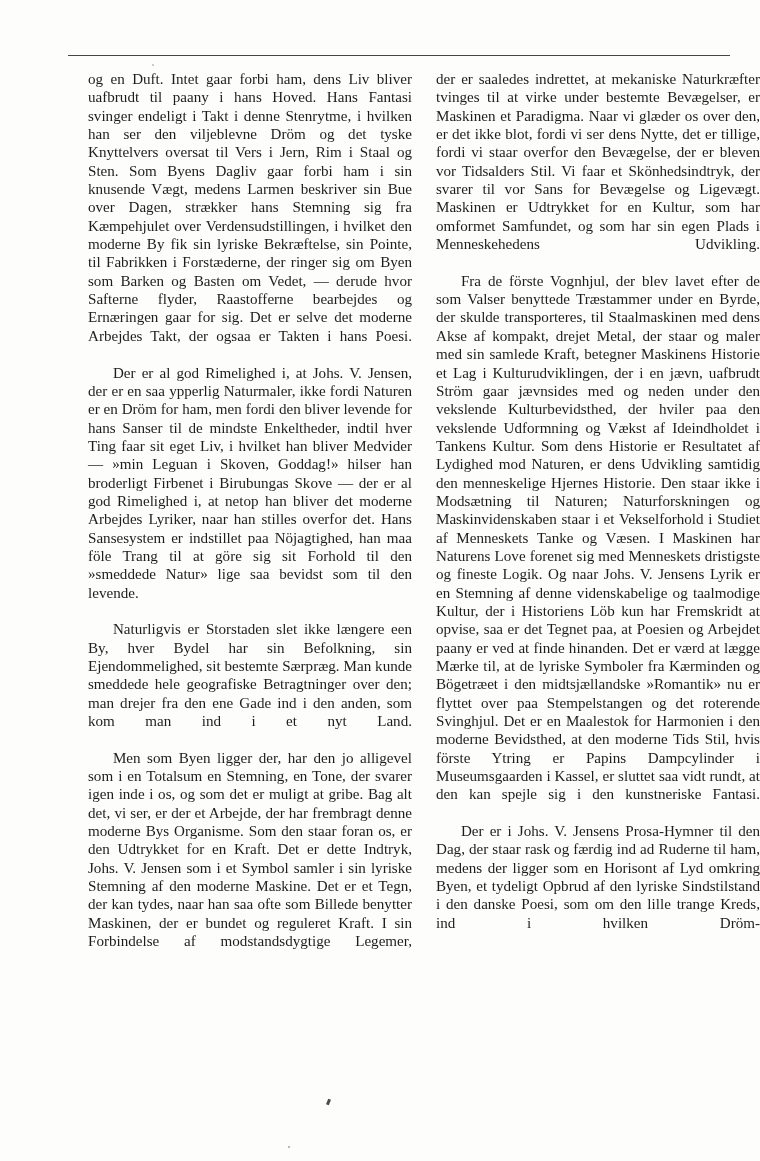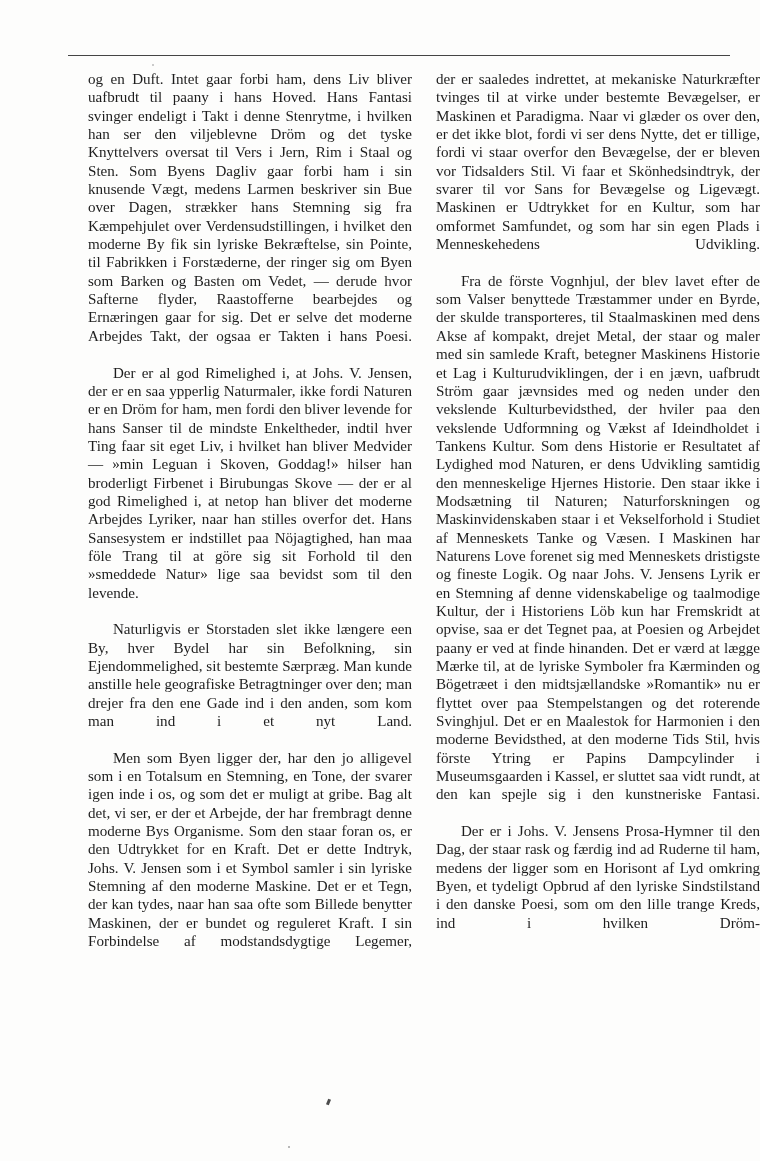--- a/index.html
+++ b/index.html
@@ -147,21 +147,21 @@
 
 <div id="page">
 
 
   <div id="head-rule"></div>
 
   <div id="columns">
     <div class="column" id="col-left">
         <p class="no-indent">og en Duft. Intet gaar forbi ham, dens Liv bliver uafbrudt til paany i hans Hoved. Hans Fantasi svinger endeligt i Takt i denne Stenrytme, i hvilken han ser den viljeblevne Dröm og det tyske Knyttelvers oversat til Vers i Jern, Rim i Staal og Sten. Som Byens Dagliv gaar forbi ham i sin knusende Vægt, medens Larmen beskriver sin Bue over Dagen, strækker hans Stemning sig fra Kæmpehjulet over Verdensudstillingen, i hvilket den moderne By fik sin lyriske Bekræftelse, sin Pointe, til Fabrikken i Forstæderne, der ringer sig om Byen som Barken og Basten om Vedet, — derude hvor Safterne flyder, Raastofferne bearbejdes og Ernæringen gaar for sig. Det er selve det moderne Arbejdes Takt, der ogsaa er Takten i hans Poesi.</p>
         <p>Der er al god Rimelighed i, at Johs. V. Jensen, der er en saa ypperlig Naturmaler, ikke fordi Naturen er en Dröm for ham, men fordi den bliver levende for hans Sanser til de mindste Enkeltheder, indtil hver Ting faar sit eget Liv, i hvilket han bliver Medvider — »min Leguan i Skoven, Goddag!» hilser han broderligt Firbenet i Birubungas Skove — der er al god Rimelighed i, at netop han bliver det moderne Arbejdes Lyriker, naar han stilles overfor det. Hans Sansesystem er indstillet paa Nöjagtighed, han maa föle Trang til at göre sig sit Forhold til den »smeddede Natur» lige saa bevidst som til den levende.</p>
-        <p>Naturligvis er Storstaden slet ikke længere een By, hver Bydel har sin Befolkning, sin Ejendommelighed, sit bestemte Særpræg. Man kunde anstille hele geografiske Betragtninger over den; man drejer fra den ene Gade ind i den anden, som kom man ind i et nyt Land.</p>
+        <p>Naturligvis er Storstaden slet ikke længere een By, hver Bydel har sin Befolkning, sin Ejendommelighed, sit bestemte Særpræg. Man kunde smeddede hele geografiske Betragtninger over den; man drejer fra den ene Gade ind i den anden, som kom man ind i et nyt Land.</p>
         <p>Men som Byen ligger der, har den jo alligevel som i en Totalsum en Stemning, en Tone, der svarer igen inde i os, og som det er muligt at gribe. Bag alt det, vi ser, er der et Arbejde, der har frembragt denne moderne Bys Organisme. Som den staar foran os, er den Udtrykket for en Kraft. Det er dette Indtryk, Johs. V. Jensen som i et Symbol samler i sin lyriske Stemning af den moderne Maskine. Det er et Tegn, der kan tydes, naar han saa ofte som Billede benytter Maskinen, der er bundet og reguleret Kraft. I sin Forbindelse af modstandsdygtige Legemer,</p>
       </div>
     <div class="column" id="col-right">
         <p class="no-indent">der er saaledes indrettet, at mekaniske Naturkræfter tvinges til at virke under bestemte Bevægelser, er Maskinen et Paradigma. Naar vi glæder os over den, er det ikke blot, fordi vi ser dens Nytte, det er tillige, fordi vi staar overfor den Bevægelse, der er bleven vor Tidsalders Stil. Vi faar et Skönhedsindtryk, der svarer til vor Sans for Bevægelse og Ligevægt. Maskinen er Udtrykket for en Kultur, som har omformet Samfundet, og som har sin egen Plads i Menneskehedens Udvikling.</p>
         <p>Fra de förste Vognhjul, der blev lavet efter de som Valser benyttede Træstammer under en Byrde, der skulde transporteres, til Staalmaskinen med dens Akse af kompakt, drejet Metal, der staar og maler med sin samlede Kraft, betegner Maskinens Historie et Lag i Kulturudviklingen, der i en jævn, uafbrudt Ström gaar jævnsides med og neden under den vekslende Kulturbevidsthed, der hviler paa den vekslende Udformning og Vækst af Ideindholdet i Tankens Kultur. Som dens Historie er Resultatet af Lydighed mod Naturen, er dens Udvikling samtidig den menneskelige Hjernes Historie. Den staar ikke i Modsætning til Naturen; Naturforskningen og Maskinvidenskaben staar i et Vekselforhold i Studiet af Menneskets Tanke og Væsen. I Maskinen har Naturens Love forenet sig med Menneskets dristigste og fineste Logik. Og naar Johs. V. Jensens Lyrik er en Stemning af denne videnskabelige og taalmodige Kultur, der i Historiens Löb kun har Fremskridt at opvise, saa er det Tegnet paa, at Poesien og Arbejdet paany er ved at finde hinanden. Det er værd at lægge Mærke til, at de lyriske Symboler fra Kærminden og Bögetræet i den midtsjællandske »Romantik» nu er flyttet over paa Stempelstangen og det roterende Svinghjul. Det er en Maalestok for Harmonien i den moderne Bevidsthed, at den moderne Tids Stil, hvis förste Ytring er Papins Dampcylinder i Museumsgaarden i Kassel, er sluttet saa vidt rundt, at den kan spejle sig i den kunstneriske Fantasi.</p>
         <p>Der er i Johs. V. Jensens Prosa-Hymner til den Dag, der staar rask og færdig ind ad Ruderne til ham, medens der ligger som en Horisont af Lyd omkring Byen, et tydeligt Opbrud af den lyriske Sindstilstand i den danske Poesi, som om den lille trange Kreds, ind i hvilken Dröm-</p>
       </div>
   </div>
 
   <div id="speck-a"></div>

